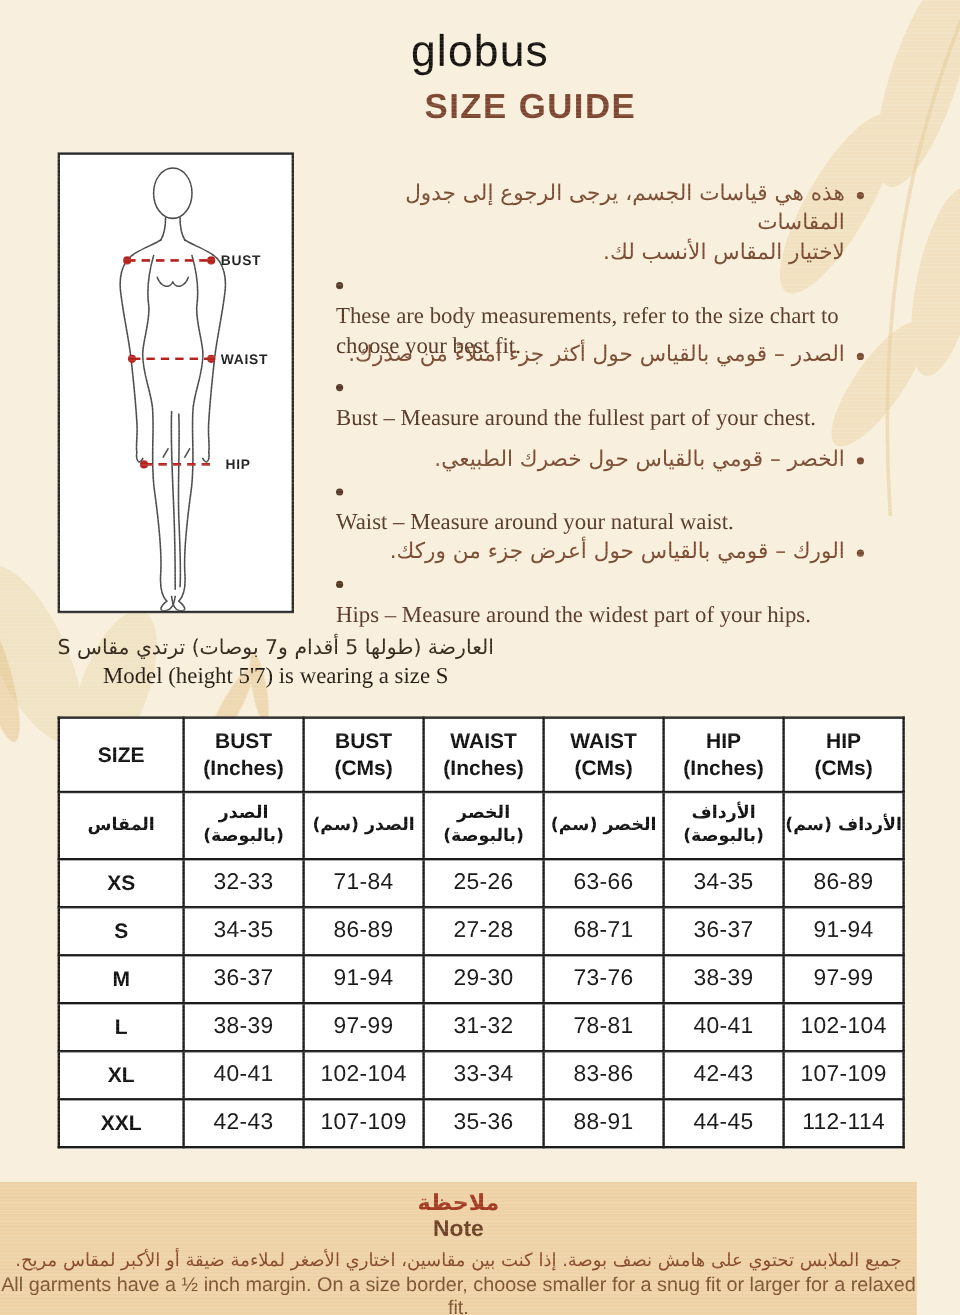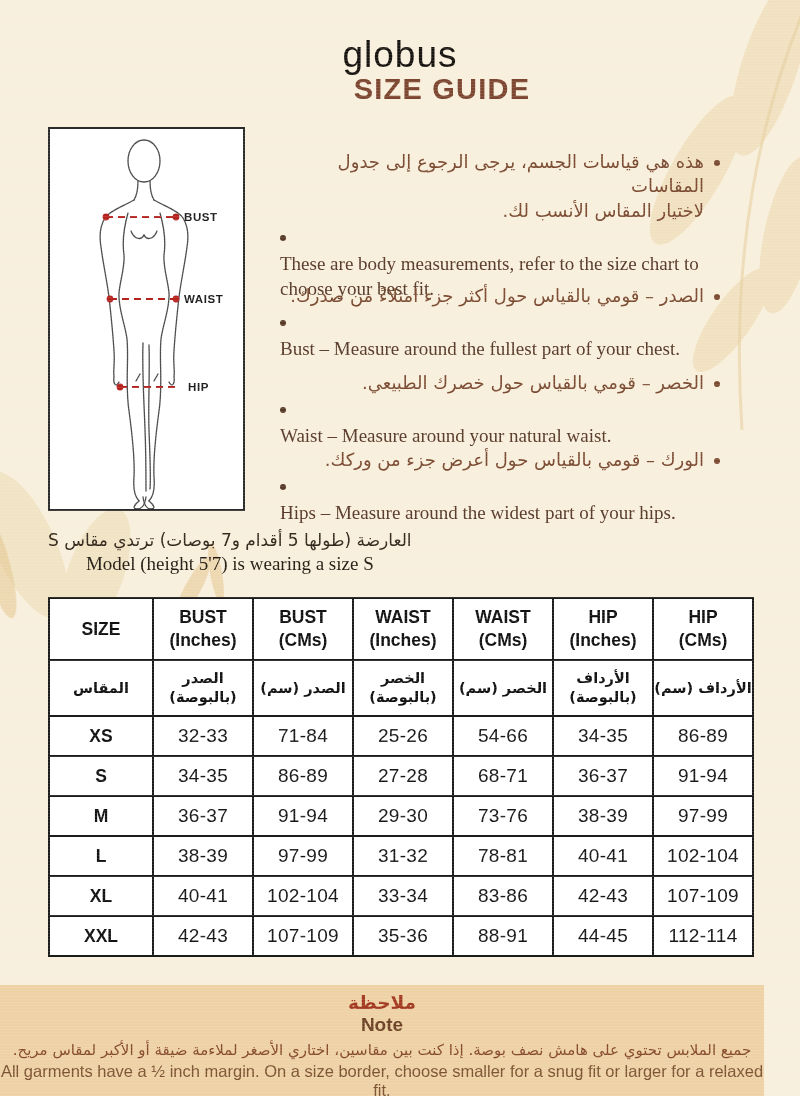--- a/index.html
+++ b/index.html
@@ -7,21 +7,21 @@
     position:relative;width:800px;height:1096px;overflow:hidden;
     background:#f8efdc;font-family:"Liberation Sans",sans-serif;
   }
   .page::after{
     content:"";position:absolute;inset:0;z-index:5;pointer-events:none;opacity:.45;
     background:repeating-linear-gradient(180deg,rgba(255,255,255,.22) 0 1px,rgba(0,0,0,0) 1px 3px);
   }
   .deco{position:absolute;z-index:0;pointer-events:none;}
   .content{position:absolute;inset:0;z-index:1;}
 
-  .brand{position:absolute;top:34px;left:0;width:100%;text-align:center;
+  .brand{position:absolute;top:22px;left:0;width:100%;text-align:center;
     font-size:37px;font-weight:500;color:#17130f;letter-spacing:1px;}
   .title{position:absolute;top:73px;left:0;width:100%;text-align:center;
     font-size:29px;font-weight:bold;color:#7c4630;letter-spacing:1.2px;padding-left:42px;}
 
   .figure-box{position:absolute;left:48px;top:127px;width:197px;height:384px;
     background:#ffffff;border:2px solid #2b2b2b;box-sizing:border-box;}
   .figure-box svg{display:block;width:193px;height:380px;}
 
   .group{position:absolute;left:280px;width:440px;}
   .g1{top:150px;} .g2{top:284px;} .g3{top:371px;} .g4{top:448px;}
@@ -243,21 +243,21 @@
             </th>
           <th dir="rtl">
               <div class="l1">الأرداف (سم)</div>
             </th>
         </tr>
         <tr class="data">
           <th>XS</th>
           <td>32-33</td>
           <td>71-84</td>
           <td>25-26</td>
-          <td>54-66</td>
+          <td>63-66</td>
           <td>34-35</td>
           <td>86-89</td>
         </tr>
         <tr class="data">
           <th>S</th>
           <td>34-35</td>
           <td>86-89</td>
           <td>27-28</td>
           <td>68-71</td>
           <td>36-37</td>

